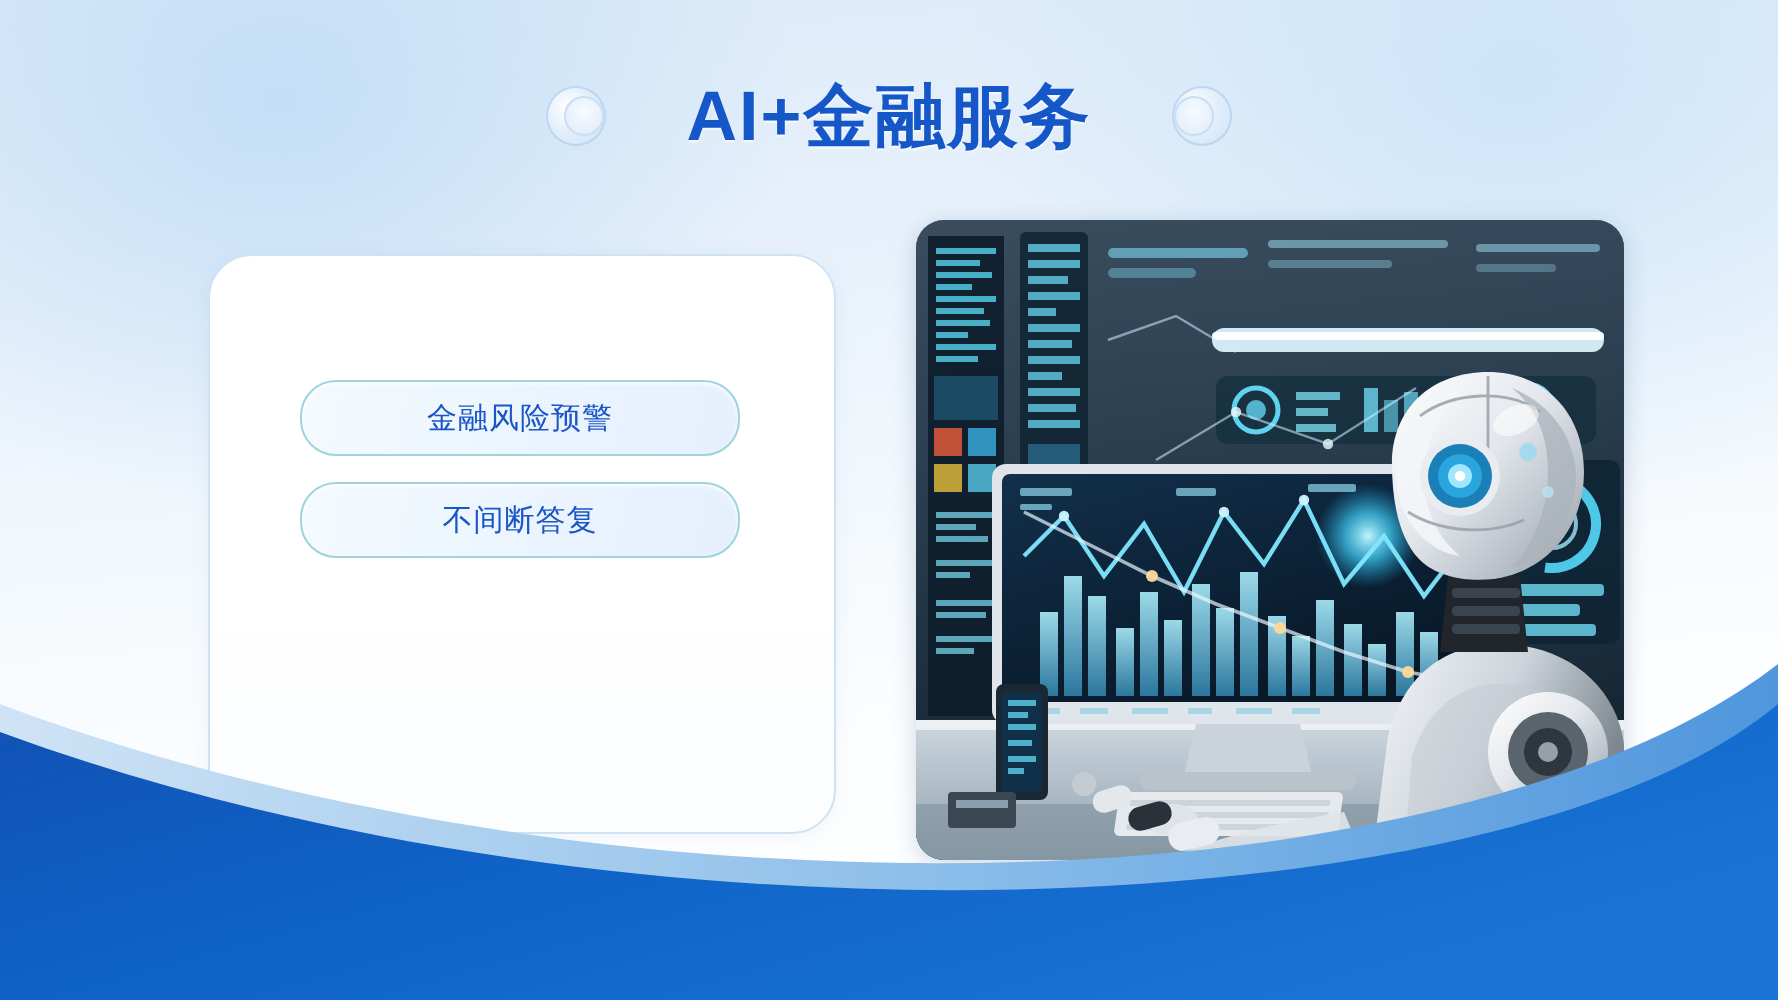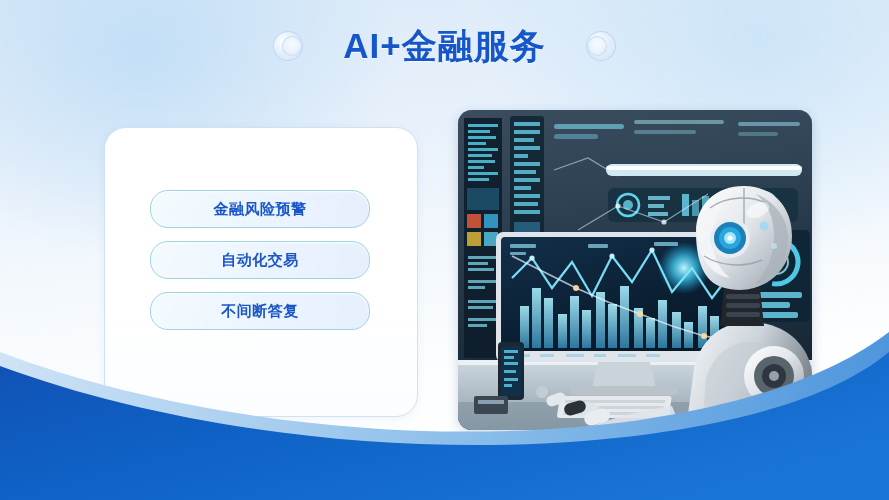--- a/index.html
+++ b/index.html
@@ -41,21 +41,21 @@
     position: absolute;
     left: 0; bottom: 0;
     width: 889px; height: 500px;
     pointer-events: none;
   }
 
   
   .header {
     position: absolute;
     left: 0;
-    top: 14px;
+    top: 26px;
     width: 889px;
     height: 64px;
     display: flex;
     align-items: center;
     justify-content: center;
     gap: 40px;
   }
   .title {
     font-size: 35px;
     font-weight: bold;
@@ -135,21 +135,21 @@
     border: 1px solid #9fd3dd;
     background: linear-gradient(100deg, #f4fbfe 0%, #eef6fe 35%, #e9f2fe 70%, #e6f0fd 100%);
     display: flex;
     align-items: center;
     justify-content: center;
     box-shadow: inset 0 1px 2px rgba(255,255,255,0.9);
   }
   .pill-label {
     color: #1a56c8;
     font-size: 15px;
-    font-weight: bold;
+    font-weight: normal;
     letter-spacing: 0.5px;
     white-space: nowrap;
   }
 
   
   .photo {
     position: absolute;
     left: 458px;
     top: 110px;
     width: 354px;
@@ -174,23 +174,20 @@
     <div class="title">AI+金融服务</div>
     <div class="title-orn right"></div>
   </div>
 
   <div class="panel"></div>
 
 
   <div class="pill-list">
     <div class="pill">
       <span class="pill-label">金融风险预警</span>
-    </div>
-    <div class="pill">
-      <span class="pill-label">自动化交易</span>
     </div>
     <div class="pill">
       <span class="pill-label">不间断答复</span>
     </div>
   </div>
 
   <div class="photo">
     <svg width="354" height="320" viewBox="0 0 354 320" xmlns="http://www.w3.org/2000/svg" aria-hidden="true">
       <defs>
         <linearGradient id="bgSky" x1="0" y1="0" x2="0.3" y2="1">

